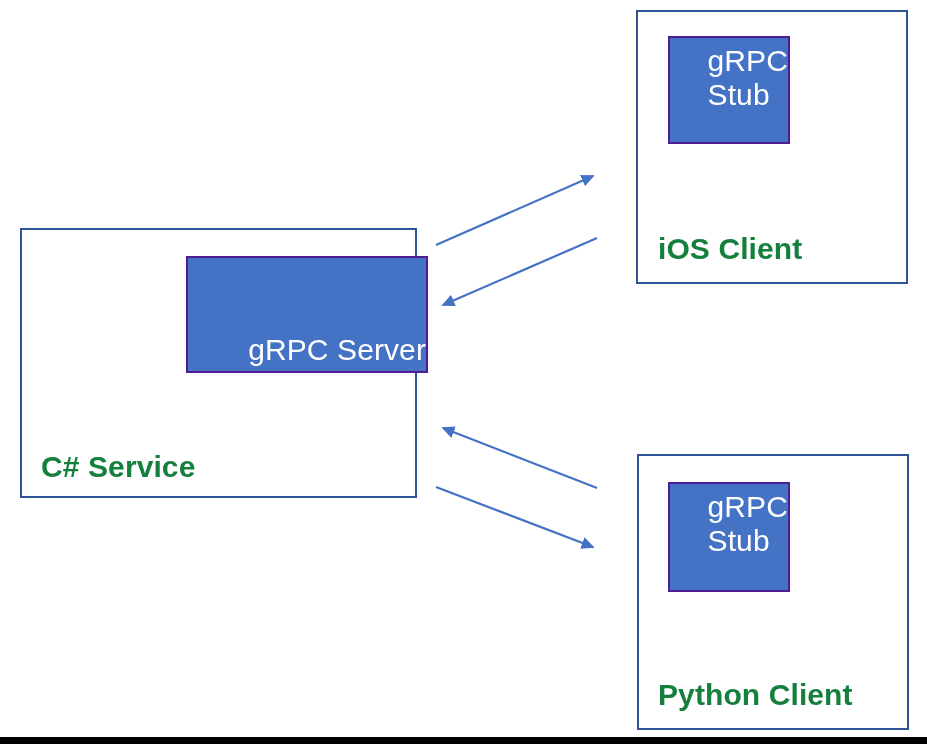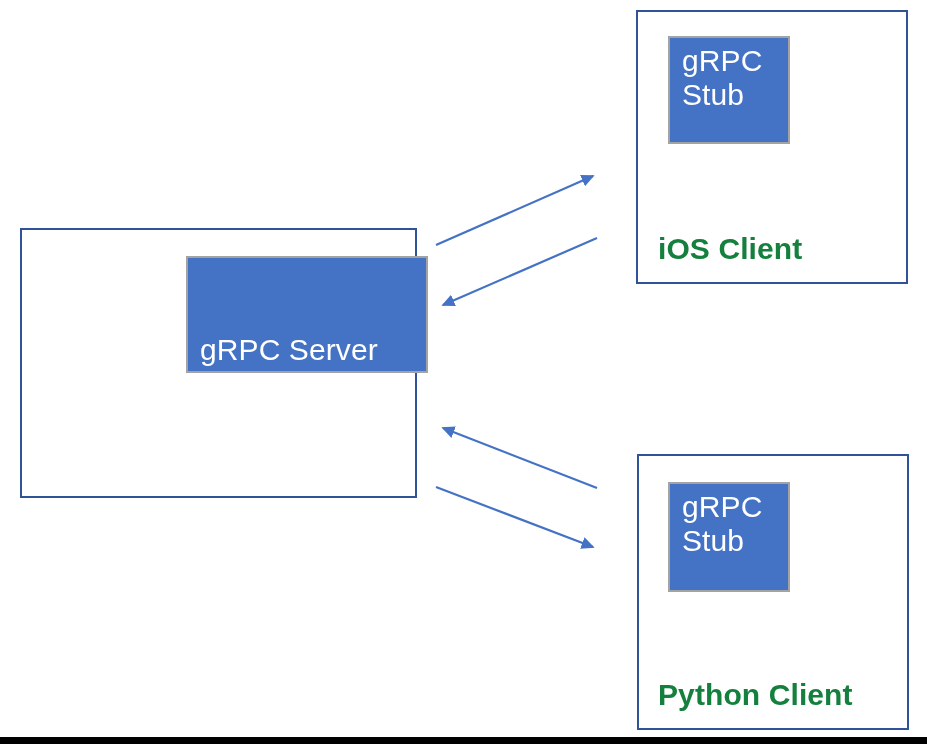--- a/index.html
+++ b/index.html
@@ -19,25 +19,25 @@
   }
   .container-box {
     position: absolute;
     background: #ffffff;
     border: 2px solid #2e5396;
     box-sizing: border-box;
   }
   .blue-box {
     position: absolute;
     background: #4472c4;
-    border: 2px solid #a3a3a3;
+    border: 2px solid #4c1d95;
     box-sizing: border-box;
     display: flex;
     align-items: center;
-    justify-content: flex-start;
+    justify-content: flex-end;
   }
   .blue-box-label {
     color: #ffffff;
     font-size: 30px;
     line-height: 1.12;
     font-weight: 400;
     padding-left: 12px;
     white-space: pre-line;
     letter-spacing: 0.1px;
   }
@@ -149,20 +149,21 @@
 
     <line x1="597" y1="488" x2="443" y2="428" stroke="#4472c4" stroke-width="2.2" marker-end="url(#arrowhead)"></line>
 
     <line x1="436" y1="487" x2="593" y2="547" stroke="#4472c4" stroke-width="2.2" marker-end="url(#arrowhead)"></line>
   </svg>
 
   <div class="container-box" id="service-box"></div>
   <div class="blue-box" id="service-inner-box">
     <span class="blue-box-label">gRPC Server</span>
   </div>
+  <div class="container-label" id="service-box-label">C# Service</div>
 
   <div class="container-box" id="ios-box"></div>
   <div class="blue-box" id="ios-inner-box">
     <span class="blue-box-label">gRPC
 Stub</span>
   </div>
   <div class="container-label" id="ios-box-label">iOS Client</div>
 
   <div class="container-box" id="python-box"></div>
   <div class="blue-box" id="python-inner-box">

